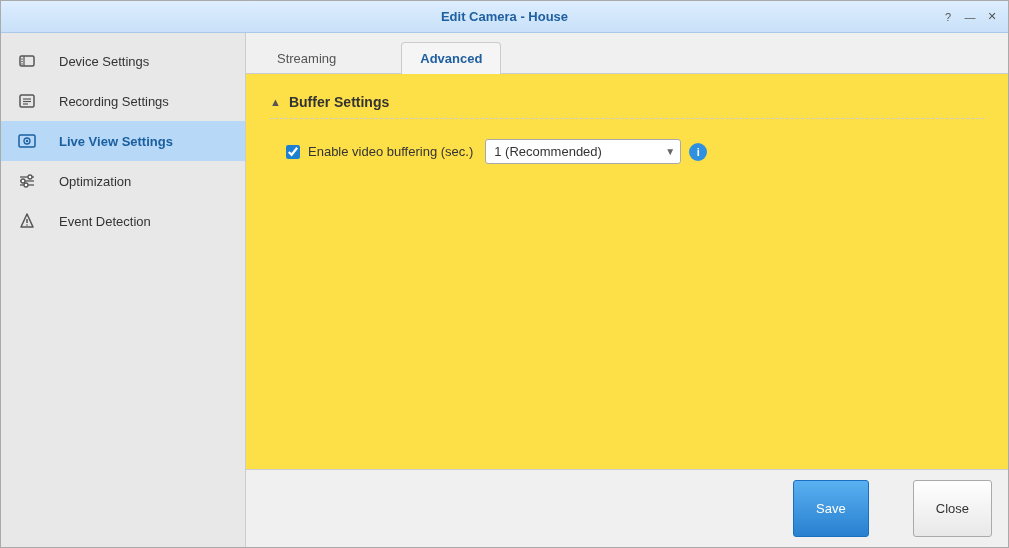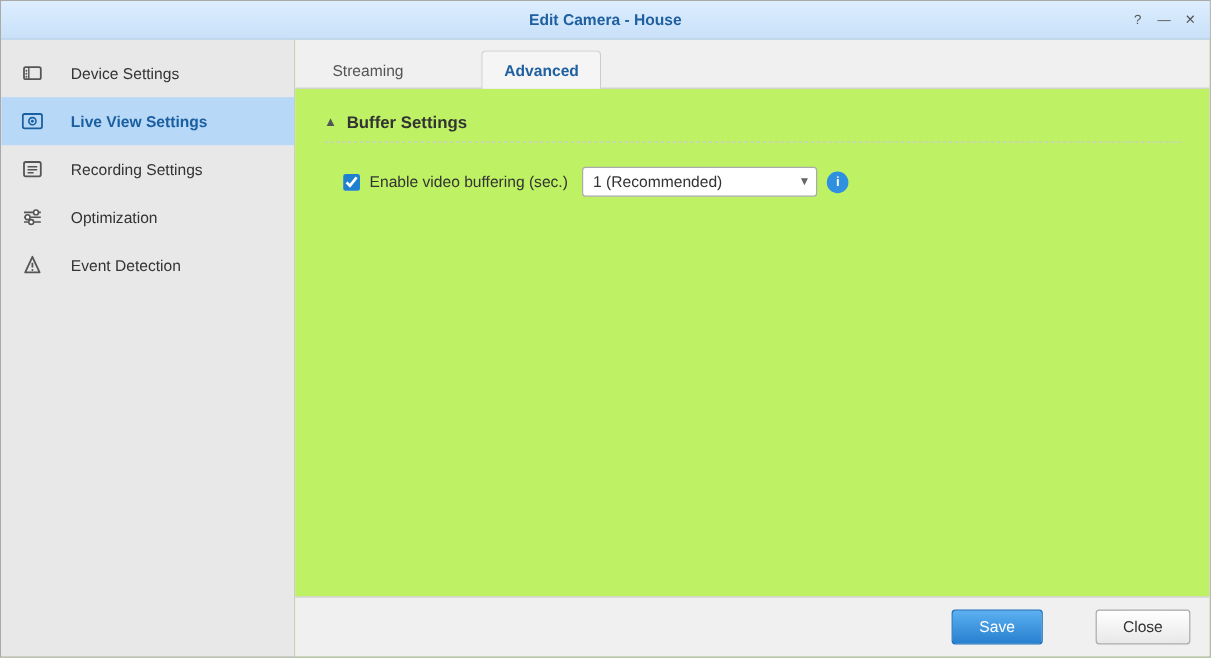--- a/index.html
+++ b/index.html
@@ -95,21 +95,21 @@
     }
     .sidebar-item.active .sidebar-icon {
       color: #1a5fa0;
     }
 
     
     .right-panel {
       flex: 1;
       display: flex;
       flex-direction: column;
-      background: #bef264;
+      background: #fde047;
     }
 
     
     .tabs {
       display: flex;
       align-items: flex-end;
       border-bottom: 1px solid #ccc;
       padding: 0 12px;
       padding-top: 8px;
       background: #f0f0f0;
@@ -226,21 +226,21 @@
     
     .footer {
       border-top: 1px solid #ccc;
       padding: 10px 16px;
       display: flex;
       justify-content: flex-end;
       gap: 8px;
       background: #f0f0f0;
     }
     .btn {
-      padding: 6px 22px;
+      padding: 20px 22px;
       border-radius: 3px;
       font-size: 13px;
       cursor: pointer;
       border: 1px solid #aaa;
     }
     .btn-primary {
       background: linear-gradient(to bottom, #5ab0f0, #2880d0);
       color: white;
       border-color: #1a70c0;
     }
@@ -272,40 +272,40 @@
           <svg width="18" height="18" viewBox="0 0 18 18" fill="none">
             <rect x="2" y="4" width="14" height="10" rx="1.5" stroke="currentColor" stroke-width="1.5" fill="none"></rect>
             <line x1="6" y1="4" x2="6" y2="14" stroke="currentColor" stroke-width="1.2"></line>
             <circle cx="4" cy="7" r="0.8" fill="currentColor"></circle>
             <circle cx="4" cy="9.5" r="0.8" fill="currentColor"></circle>
             <circle cx="4" cy="12" r="0.8" fill="currentColor"></circle>
           </svg>
         </span>
         <span>Device Settings</span>
       </div>
-      <div class="sidebar-item active">
-        <span class="sidebar-icon">
-          <svg width="18" height="18" viewBox="0 0 18 18" fill="none">
-            <rect x="1" y="3" width="16" height="12" rx="1.5" stroke="currentColor" stroke-width="1.5" fill="none"></rect>
-            <circle cx="9" cy="9" r="3" stroke="currentColor" stroke-width="1.3" fill="none"></circle>
-            <circle cx="9" cy="9" r="1.2" fill="currentColor"></circle>
-          </svg>
-        </span>
-        <span>Live View Settings</span>
-      </div>
       <div class="sidebar-item">
         <span class="sidebar-icon">
           <svg width="18" height="18" viewBox="0 0 18 18" fill="none">
             <rect x="2" y="3" width="14" height="12" rx="1.5" stroke="currentColor" stroke-width="1.5" fill="none"></rect>
             <line x1="5" y1="7" x2="13" y2="7" stroke="currentColor" stroke-width="1.2"></line>
             <line x1="5" y1="9.5" x2="13" y2="9.5" stroke="currentColor" stroke-width="1.2"></line>
             <line x1="5" y1="12" x2="10" y2="12" stroke="currentColor" stroke-width="1.2"></line>
           </svg>
         </span>
         <span>Recording Settings</span>
+      </div>
+      <div class="sidebar-item active">
+        <span class="sidebar-icon">
+          <svg width="18" height="18" viewBox="0 0 18 18" fill="none">
+            <rect x="1" y="3" width="16" height="12" rx="1.5" stroke="currentColor" stroke-width="1.5" fill="none"></rect>
+            <circle cx="9" cy="9" r="3" stroke="currentColor" stroke-width="1.3" fill="none"></circle>
+            <circle cx="9" cy="9" r="1.2" fill="currentColor"></circle>
+          </svg>
+        </span>
+        <span>Live View Settings</span>
       </div>
       <div class="sidebar-item">
         <span class="sidebar-icon">
           <svg width="18" height="18" viewBox="0 0 18 18" fill="none">
             <line x1="2" y1="9" x2="16" y2="9" stroke="currentColor" stroke-width="1.3"></line>
             <circle cx="5" cy="9" r="2" stroke="currentColor" stroke-width="1.3" fill="white"></circle>
             <line x1="2" y1="5" x2="16" y2="5" stroke="currentColor" stroke-width="1.3"></line>
             <circle cx="12" cy="5" r="2" stroke="currentColor" stroke-width="1.3" fill="white"></circle>
             <line x1="2" y1="13" x2="16" y2="13" stroke="currentColor" stroke-width="1.3"></line>
             <circle cx="8" cy="13" r="2" stroke="currentColor" stroke-width="1.3" fill="white"></circle>

